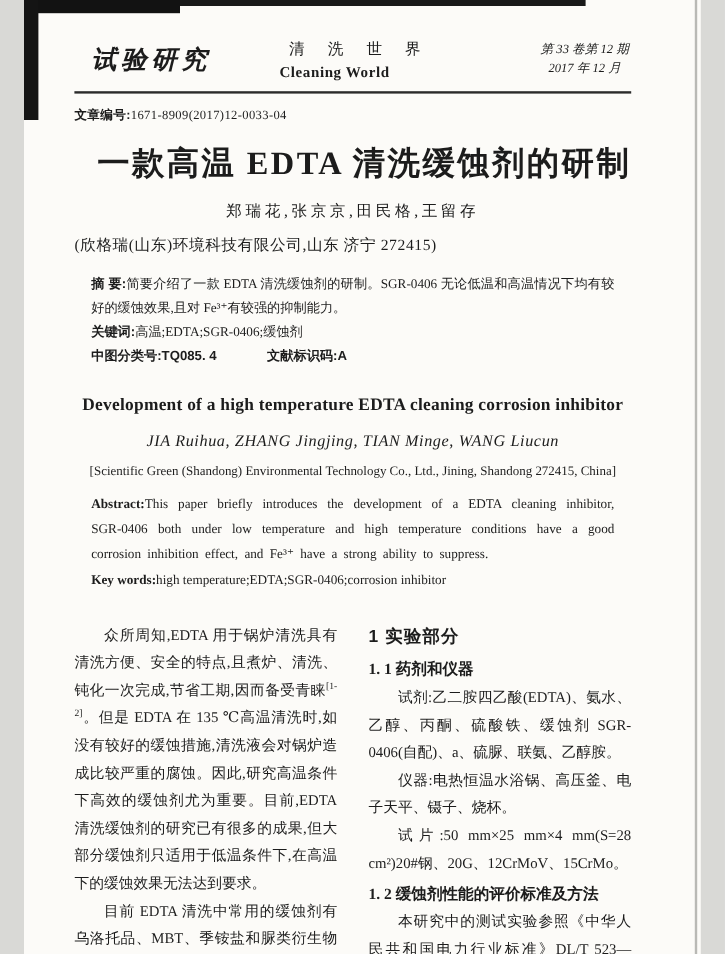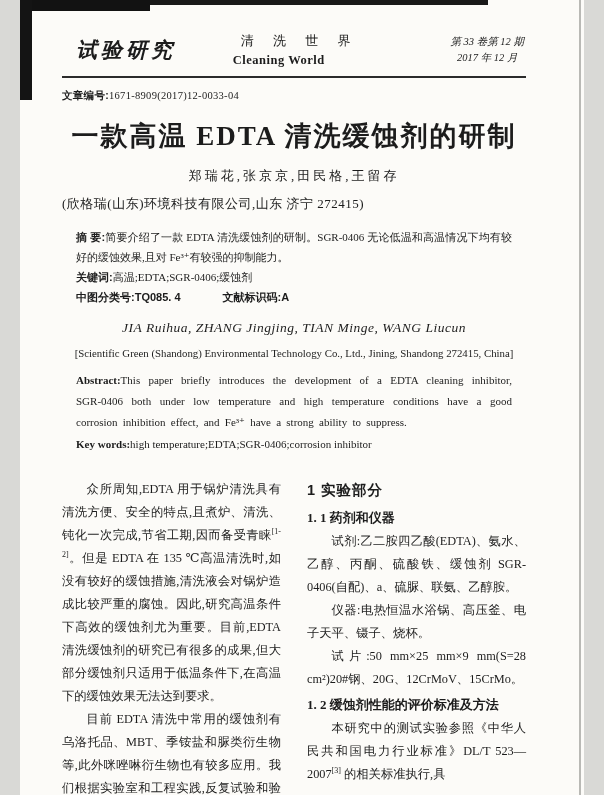--- a/index.html
+++ b/index.html
@@ -20,21 +20,21 @@
   .jh-left{flex:1.15;font-size:21px;font-weight:bold;font-style:italic;letter-spacing:4px;padding-left:14px;}
   .jh-center{flex:1;text-align:left;}
   .jh-cn{font-size:13px;letter-spacing:8px;padding-left:8px;}
   .jh-en{font-size:12.5px;font-weight:bold;margin-top:3px;letter-spacing:0.5px;}
   .jh-right{flex:1.15;display:flex;flex-direction:column;align-items:flex-end;font-style:italic;}
   .jh-right .inner{text-align:center;font-size:10.5px;line-height:16px;padding-right:2px;}
 
   .article-no{margin-top:11px;font-size:10.5px;letter-spacing:0.3px;}
   .lbl-sans{font-family:"Liberation Sans","DejaVu Sans",sans-serif;font-weight:bold;}
 
-  .title-cn{margin:15px 0 0;text-align:center;font-size:27px;font-weight:700;letter-spacing:2px;}
+  .title-cn{margin:15px 0 0;text-align:right;font-size:27px;font-weight:700;letter-spacing:2px;}
   .authors-cn{margin-top:13px;text-align:center;font-size:13px;letter-spacing:3px;}
   .affil-cn{margin-top:10px;font-size:13px;letter-spacing:0.5px;}
 
   .abstract-cn{margin:14px 14px 0;font-size:11px;line-height:20px;text-align:justify;}
   .kw-cn{margin:0 14px;font-size:11px;line-height:20px;}
   .clc{margin:0 14px;font-size:11px;line-height:20px;font-family:"Liberation Sans","DejaVu Sans",sans-serif;font-weight:bold;}
   .clc .gap{display:inline-block;width:42px;}
 
   .title-en{margin:23px 0 0;text-align:center;font-size:14.5px;font-weight:bold;letter-spacing:0.2px;}
   .authors-en{margin-top:13px;text-align:center;font-size:13.5px;font-style:italic;letter-spacing:0.5px;}
@@ -84,38 +84,39 @@
   <div class="abstract-cn">
     <span class="lbl-sans">摘  要:</span><span>简要介绍了一款 EDTA 清洗缓蚀剂的研制。SGR-0406 无论低温和高温情况下均有较好的缓蚀效果,且对 Fe³⁺有较强的抑制能力。</span>
   </div>
   <div class="kw-cn">
     <span class="lbl-sans">关键词:</span><span>高温;EDTA;SGR-0406;缓蚀剂</span>
   </div>
   <div class="clc">
     <span>中图分类号:</span><span>TQ085. 4</span><span class="gap"></span><span>文献标识码:</span><span>A</span>
   </div>
 
+  <h2 class="title-en">Development of a high temperature EDTA cleaning corrosion inhibitor</h2>
   <div class="authors-en">JIA Ruihua, ZHANG Jingjing, TIAN Minge, WANG Liucun</div>
   <div class="affil-en">[Scientific Green (Shandong) Environmental Technology Co., Ltd., Jining, Shandong 272415, China]</div>
   <div class="abstract-en">
     <span class="lbl-bold">Abstract:</span><span>This paper briefly introduces the development of a EDTA cleaning inhibitor, SGR-0406 both under low temperature and high temperature conditions have a good corrosion inhibition effect, and Fe³⁺ have a strong ability to suppress.</span>
   </div>
   <div class="kw-en">
     <span class="lbl-bold">Key words:</span><span>high temperature;EDTA;SGR-0406;corrosion inhibitor</span>
   </div>
 
   <div class="columns">
     <div class="col">
       <p class="body-p"><span>众所周知,EDTA 用于锅炉清洗具有清洗方便、安全的特点,且煮炉、清洗、钝化一次完成,节省工期,因而备受青睐</span><sup>[1-2]</sup><span>。但是 EDTA 在 135 ℃高温清洗时,如没有较好的缓蚀措施,清洗液会对锅炉造成比较严重的腐蚀。因此,研究高温条件下高效的缓蚀剂尤为重要。目前,EDTA 清洗缓蚀剂的研究已有很多的成果,但大部分缓蚀剂只适用于低温条件下,在高温下的缓蚀效果无法达到要求。</span></p>
       <p class="body-p">目前 EDTA 清洗中常用的缓蚀剂有乌洛托品、MBT、季铵盐和脲类衍生物等,此外咪唑啉衍生物也有较多应用。我们根据实验室和工程实践,反复试验和验证,经筛选得到一款高效的 EDTA 高温清洗缓蚀剂 SGR-0406。</p>
     </div>
     <div class="col">
       <h3 class="sec-h">1  实验部分</h3>
       <h4 class="subsec-h">1. 1  药剂和仪器</h4>
       <p class="body-p">试剂:乙二胺四乙酸(EDTA)、氨水、乙醇、丙酮、硫酸铁、缓蚀剂 SGR-0406(自配)、a、硫脲、联氨、乙醇胺。</p>
       <p class="body-p">仪器:电热恒温水浴锅、高压釜、电子天平、镊子、烧杯。</p>
-      <p class="body-p">试片:50 mm×25 mm×9 mm(S=28 cm²)20#钢、20G、12CrMoV、15CrMo。</p>
+      <p class="body-p">试片:50 mm×25 mm×4 mm(S=28 cm²)20#钢、20G、12CrMoV、15CrMo。</p>
       <h4 class="subsec-h">1. 2  缓蚀剂性能的评价标准及方法</h4>
       <p class="body-p"><span>本研究中的测试实验参照《中华人民共和国电力行业标准》DL/T 523—2007</span><sup>[3]</sup><span> 的相关标准执行,具</span></p>
     </div>
   </div>
 
 </div>
 
 </body></html>

